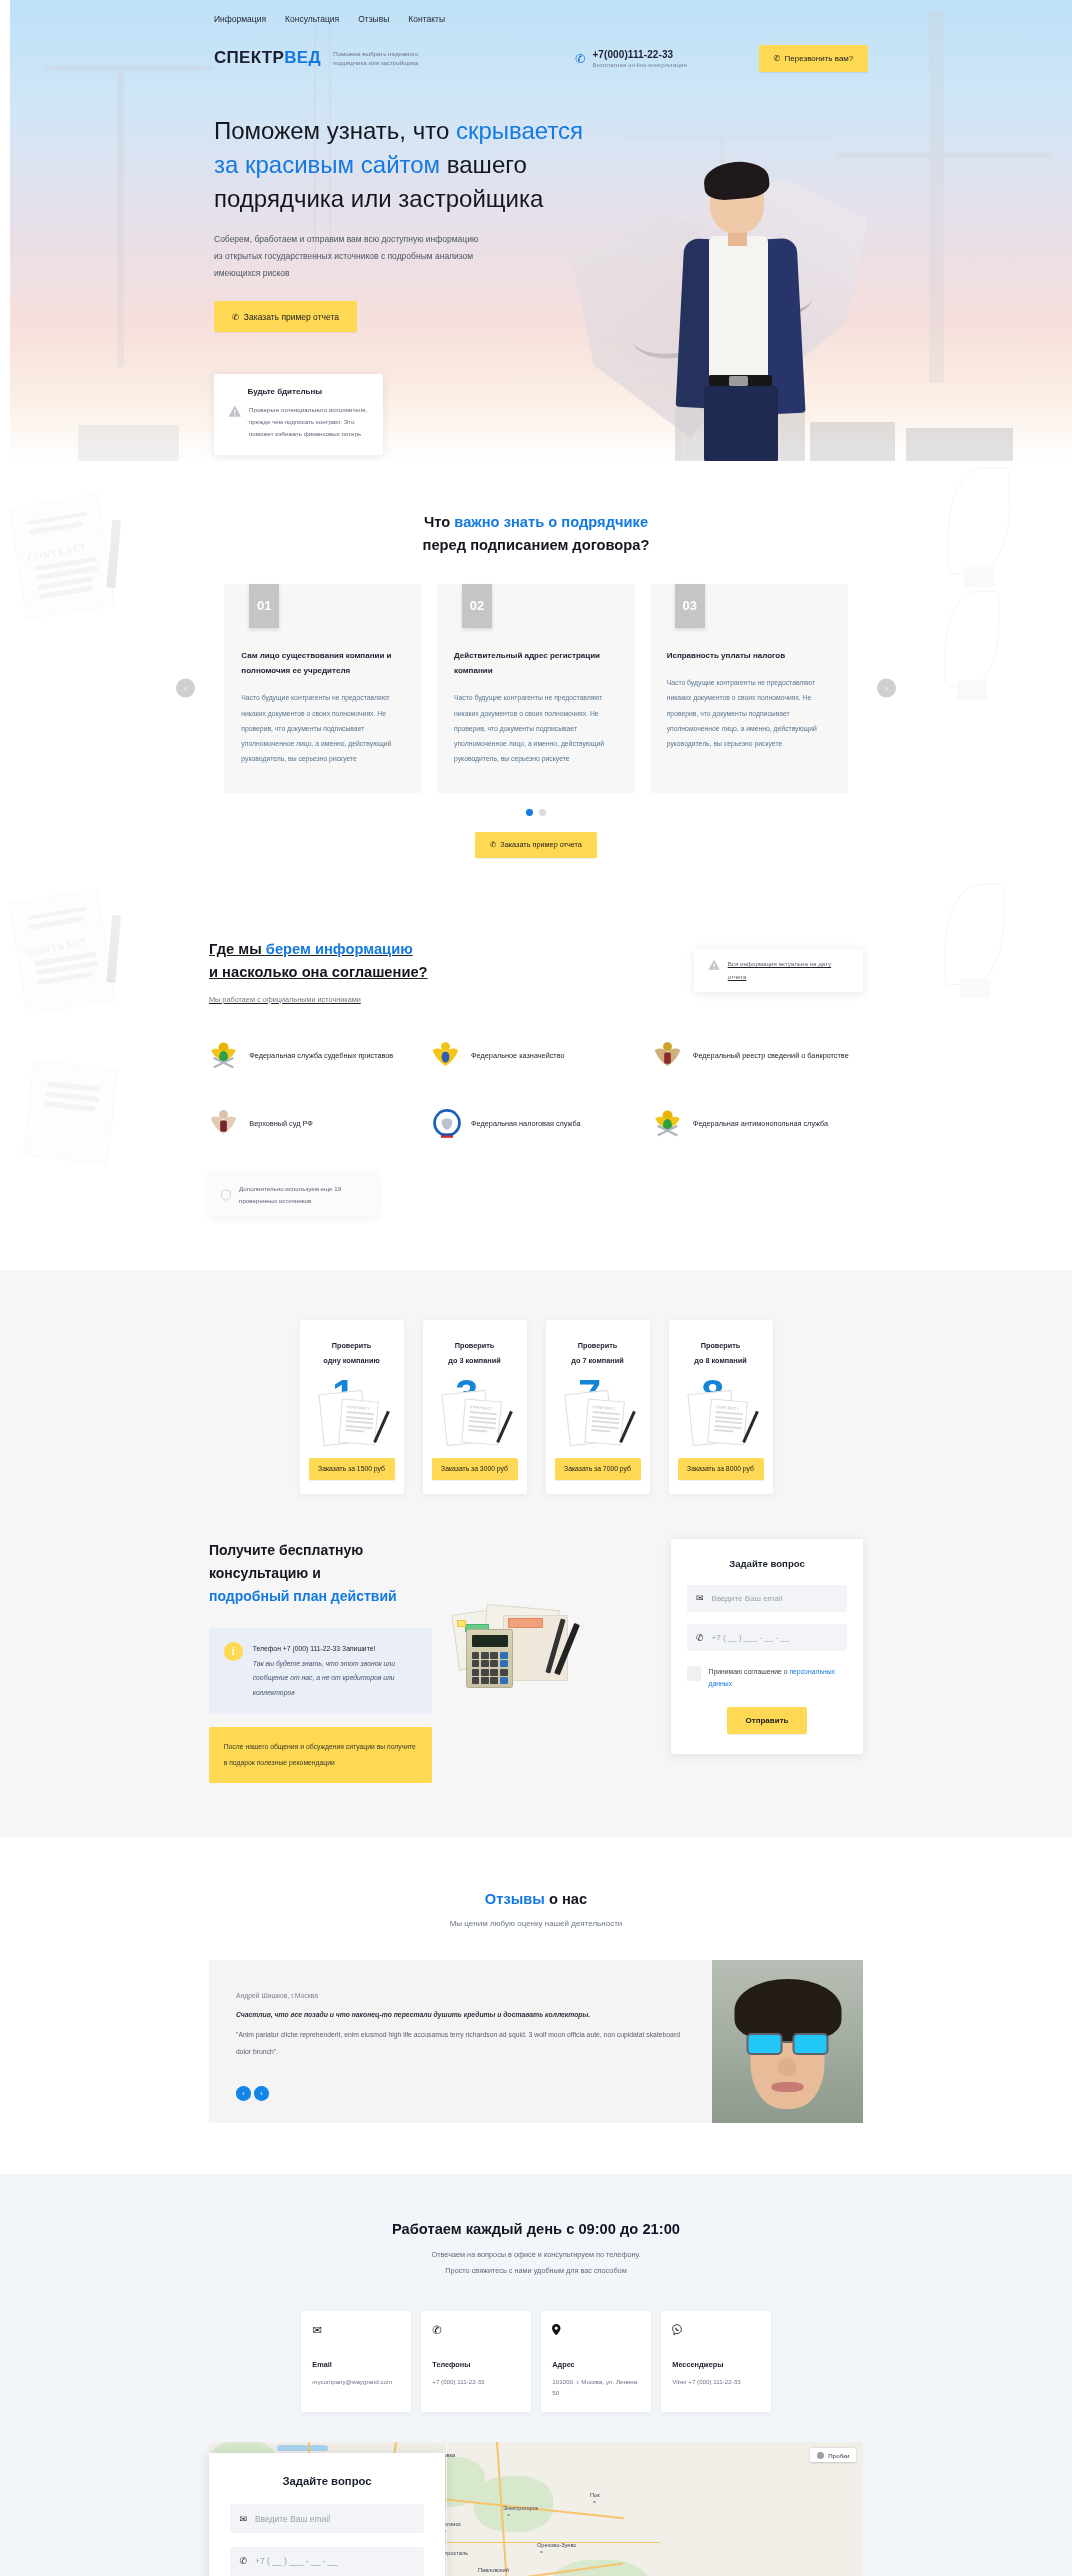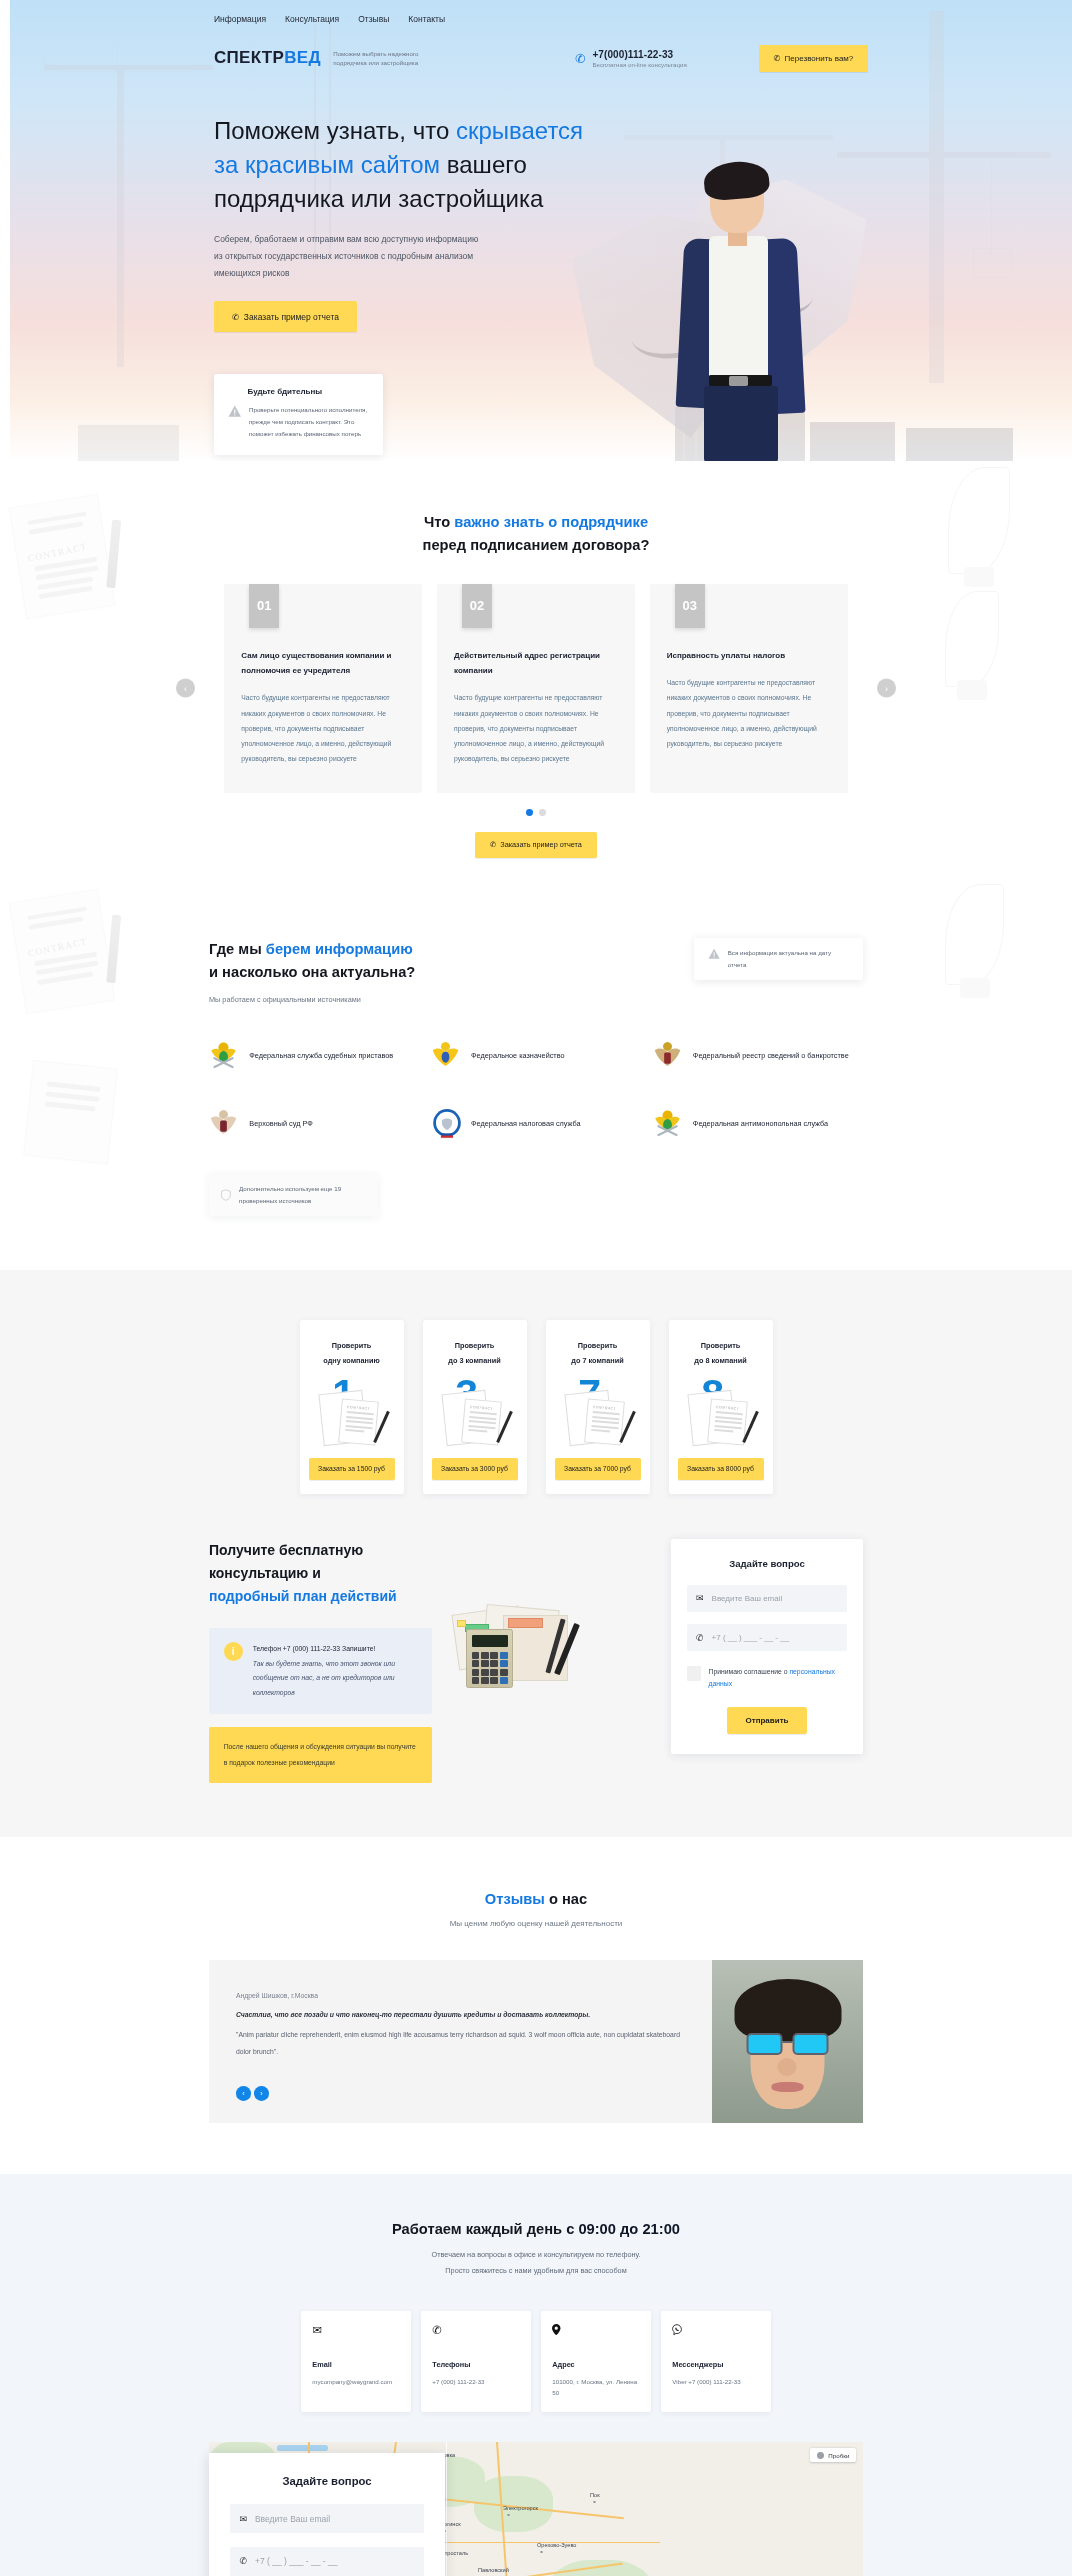--- a/index.html
+++ b/index.html
@@ -162,21 +162,21 @@
   .carousel-arrow.right { right:-33px; }
 
   .dots { display:flex; gap:5.6px; justify-content:center; margin-top:16px; }
   .dot { width:6.8px; height:6.8px; border-radius:50%; background:#dcdcdc; cursor:pointer; border:none; }
   .dot.active { background:#1479e0; }
 
   .center-cta { display:flex; justify-content:center; margin-top:16px; }
 
   
   .sources { padding:54px 0 54px; background:#fff; position:relative; }
-  .src-head { display:flex; align-items:flex-start; }
+  .src-head { display:flex; align-items:center;text-decoration:underline; }
   .src-h2 { font-size:14.7px; line-height:1.6; font-weight:700; color:#14171f; }
   .src-h2 .hl { color:#1479e0; }
   .src-note {
     margin-left:auto; background:#fff; border-radius:2.3px; padding:9px 13.5px;
     box-shadow:0 1.7px 8px rgba(40,50,70,.10); display:flex; gap:8px; align-items:flex-start; width:169px;
   }
   .src-note p { font-size:6.2px; line-height:2.0; color:#5a6474; }
   .src-sub { font-size:7.3px; color:#6d7785; margin-top:10px; }
 
   .src-grid {
@@ -539,21 +539,21 @@
         <div class="ln" style="top:29px;width:54px;"></div>
         <div class="ln" style="top:39px;width:51px;"></div>
       </div>
     </div>
 
     <div class="container">
       <div class="src-head">
         <div>
           <h2 class="src-h2">
             <span>Где мы </span><span class="hl">берем информацию</span><br>
-            <span>и насколько она актуальна?</span>
+            <span>и насколько она соглашение?</span>
           </h2>
           <div class="src-sub">Мы работаем с официальными источниками</div>
         </div>
         <div class="src-note">
           <svg width="12.4" height="13.5" viewBox="0 0 24 22">
               <path d="M12 1 23 21H1z" fill="#bfc3c9"></path>
               <rect x="11" y="8" width="2" height="7" fill="#fff"></rect>
               <rect x="11" y="16.5" width="2" height="2" fill="#fff"></rect>
             </svg>
           <p>Вся информация актуальна на дату отчета</p>

